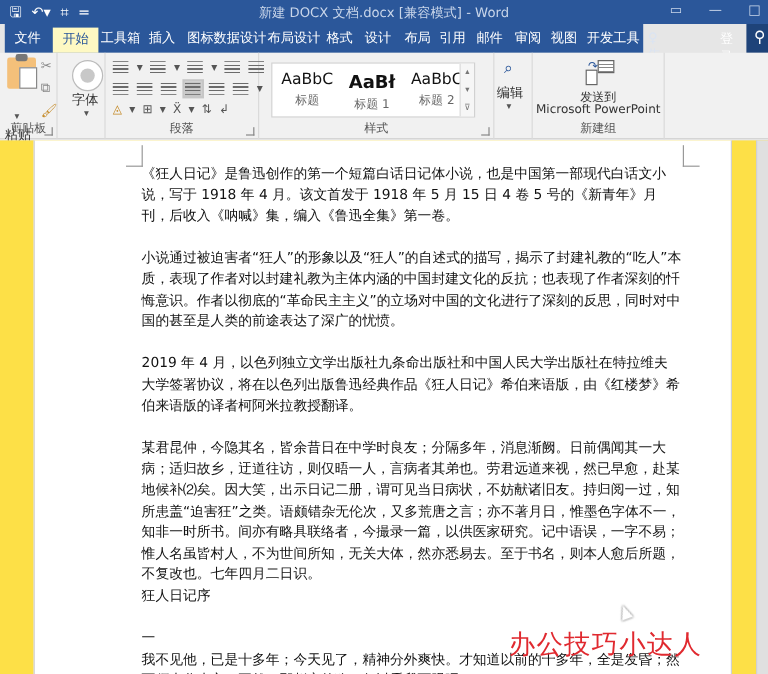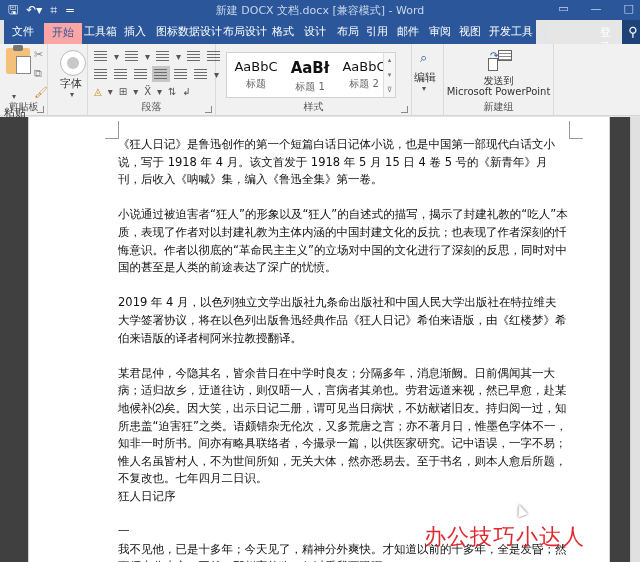--- a/index.html
+++ b/index.html
@@ -8,21 +8,21 @@
   
   .titlebar { position: absolute; left: 0; top: 0; width: 640px; height: 20px; background: #2b579a; color: #fff; }
   .qat { position: absolute; left: 8px; top: 2px; display: flex; gap: 8px; align-items: center; height: 16px; }
   .qat span { font-size: 12px; color: #fff; line-height: 16px; }
   .title-text { position: absolute; left: 0; right: 0; top: 3px; text-align: center; font-size: 11px; color: #c9d6ea; }
   .win-ctrls { position: absolute; right: 6px; top: 2px; display: flex; gap: 22px; font-size: 11px; color: #c9d6ea; }
 
   
   .tabrow { position: absolute; left: 4px; top: 20px; width: 532px; height: 24px; background: #2b579a; }
   .tab { position: absolute; top: 4px; font-size: 11px; color: #fff; height: 20px; line-height: 16px; }
-  .tab.active { background: #fca5a5; color: #2b579a; padding: 0 8px; top: 3px; height: 21px; line-height: 19px; }
+  .tab.active { background: #fef9c3; color: #2b579a; padding: 0 8px; top: 3px; height: 21px; line-height: 19px; }
   .tell { position: absolute; left: 536px; top: 5px; font-size: 11px; color: #dbe4f2; }
   .login { position: absolute; left: 596px; top: 5px; font-size: 11px; color: #fff; }
   .share { position: absolute; left: 618px; top: 0; width: 22px; height: 24px; background: #1e4379; color: #fff; font-size: 13px; text-align: center; line-height: 24px; }
 
   
   .ribbon { position: absolute; left: 0; top: 44px; width: 640px; height: 72px; background: #f1f1f1; border-bottom: 1px solid #d5d5d5; }
   .group { position: absolute; top: 0; height: 72px; border-right: 1px solid #dadada; }
   .group-label { position: absolute; bottom: 2px; left: 0; right: 0; text-align: center; font-size: 10px; color: #555; }
   .launcher { position: absolute; right: 3px; bottom: 3px; width: 7px; height: 7px; border-right: 1px solid #888; border-bottom: 1px solid #888; }
 
@@ -55,21 +55,21 @@
   .edit-caret { position: absolute; left: 10px; top: 40px; font-size: 8px; color: #555; }
 
   .ppt-icon { position: absolute; left: 52px; top: 6px; width: 24px; height: 22px; }
   .ppt-icon .doc { position: absolute; left: 0; top: 8px; width: 10px; height: 13px; border: 1px solid #666; background: #fff; }
   .ppt-icon .slide { position: absolute; left: 10px; top: 0; width: 14px; height: 11px; border: 1px solid #666; background: repeating-linear-gradient(#fff 0 2px, #888 2px 3px); }
   .ppt-icon .arrow { position: absolute; left: 2px; top: 0; font-size: 10px; color: #2b579a; }
   .ppt-label1 { position: absolute; left: 0; right: 0; top: 30px; text-align: center; font-size: 10px; color: #333; }
   .ppt-label2 { position: absolute; left: 0; right: 0; top: 42px; text-align: center; font-size: 10px; color: #333; }
 
   
-  .doc-area { position: absolute; left: 0; top: 117px; width: 640px; height: 445px; background: #404040; }
+  .doc-area { position: absolute; left: 0; top: 117px; width: 640px; height: 445px; background: #fde047; }
   .page { position: absolute; left: 28px; top: 0; width: 582px; height: 445px; background: #fff; border-left: 1px solid #d0d0d0; border-right: 1px solid #d0d0d0; }
   .corner-l { position: absolute; left: 76px; top: 4px; width: 14px; height: 18px; border-right: 1px solid #999; border-bottom: 1px solid #999; }
   .corner-r { position: absolute; left: 540px; top: 4px; width: 14px; height: 18px; border-left: 1px solid #999; border-bottom: 1px solid #999; }
   .scrollbar { position: absolute; right: 0; top: 0; width: 10px; height: 445px; background: #e0e0e0; border-left: 1px solid #d0d0d0; }
 
   .body-text { position: absolute; left: 89px; top: 19px; width: 450px; font-size: 11.5px; line-height: 17.6px; color: #111; font-family: "DejaVu Sans", sans-serif; }
   .body-text p { margin: 0; }
   .gap { height: 17.6px; }
 
   .watermark { position: absolute; left: 424px; top: 522px; font-size: 22px; color: #e0292f; letter-spacing: 1px; }

